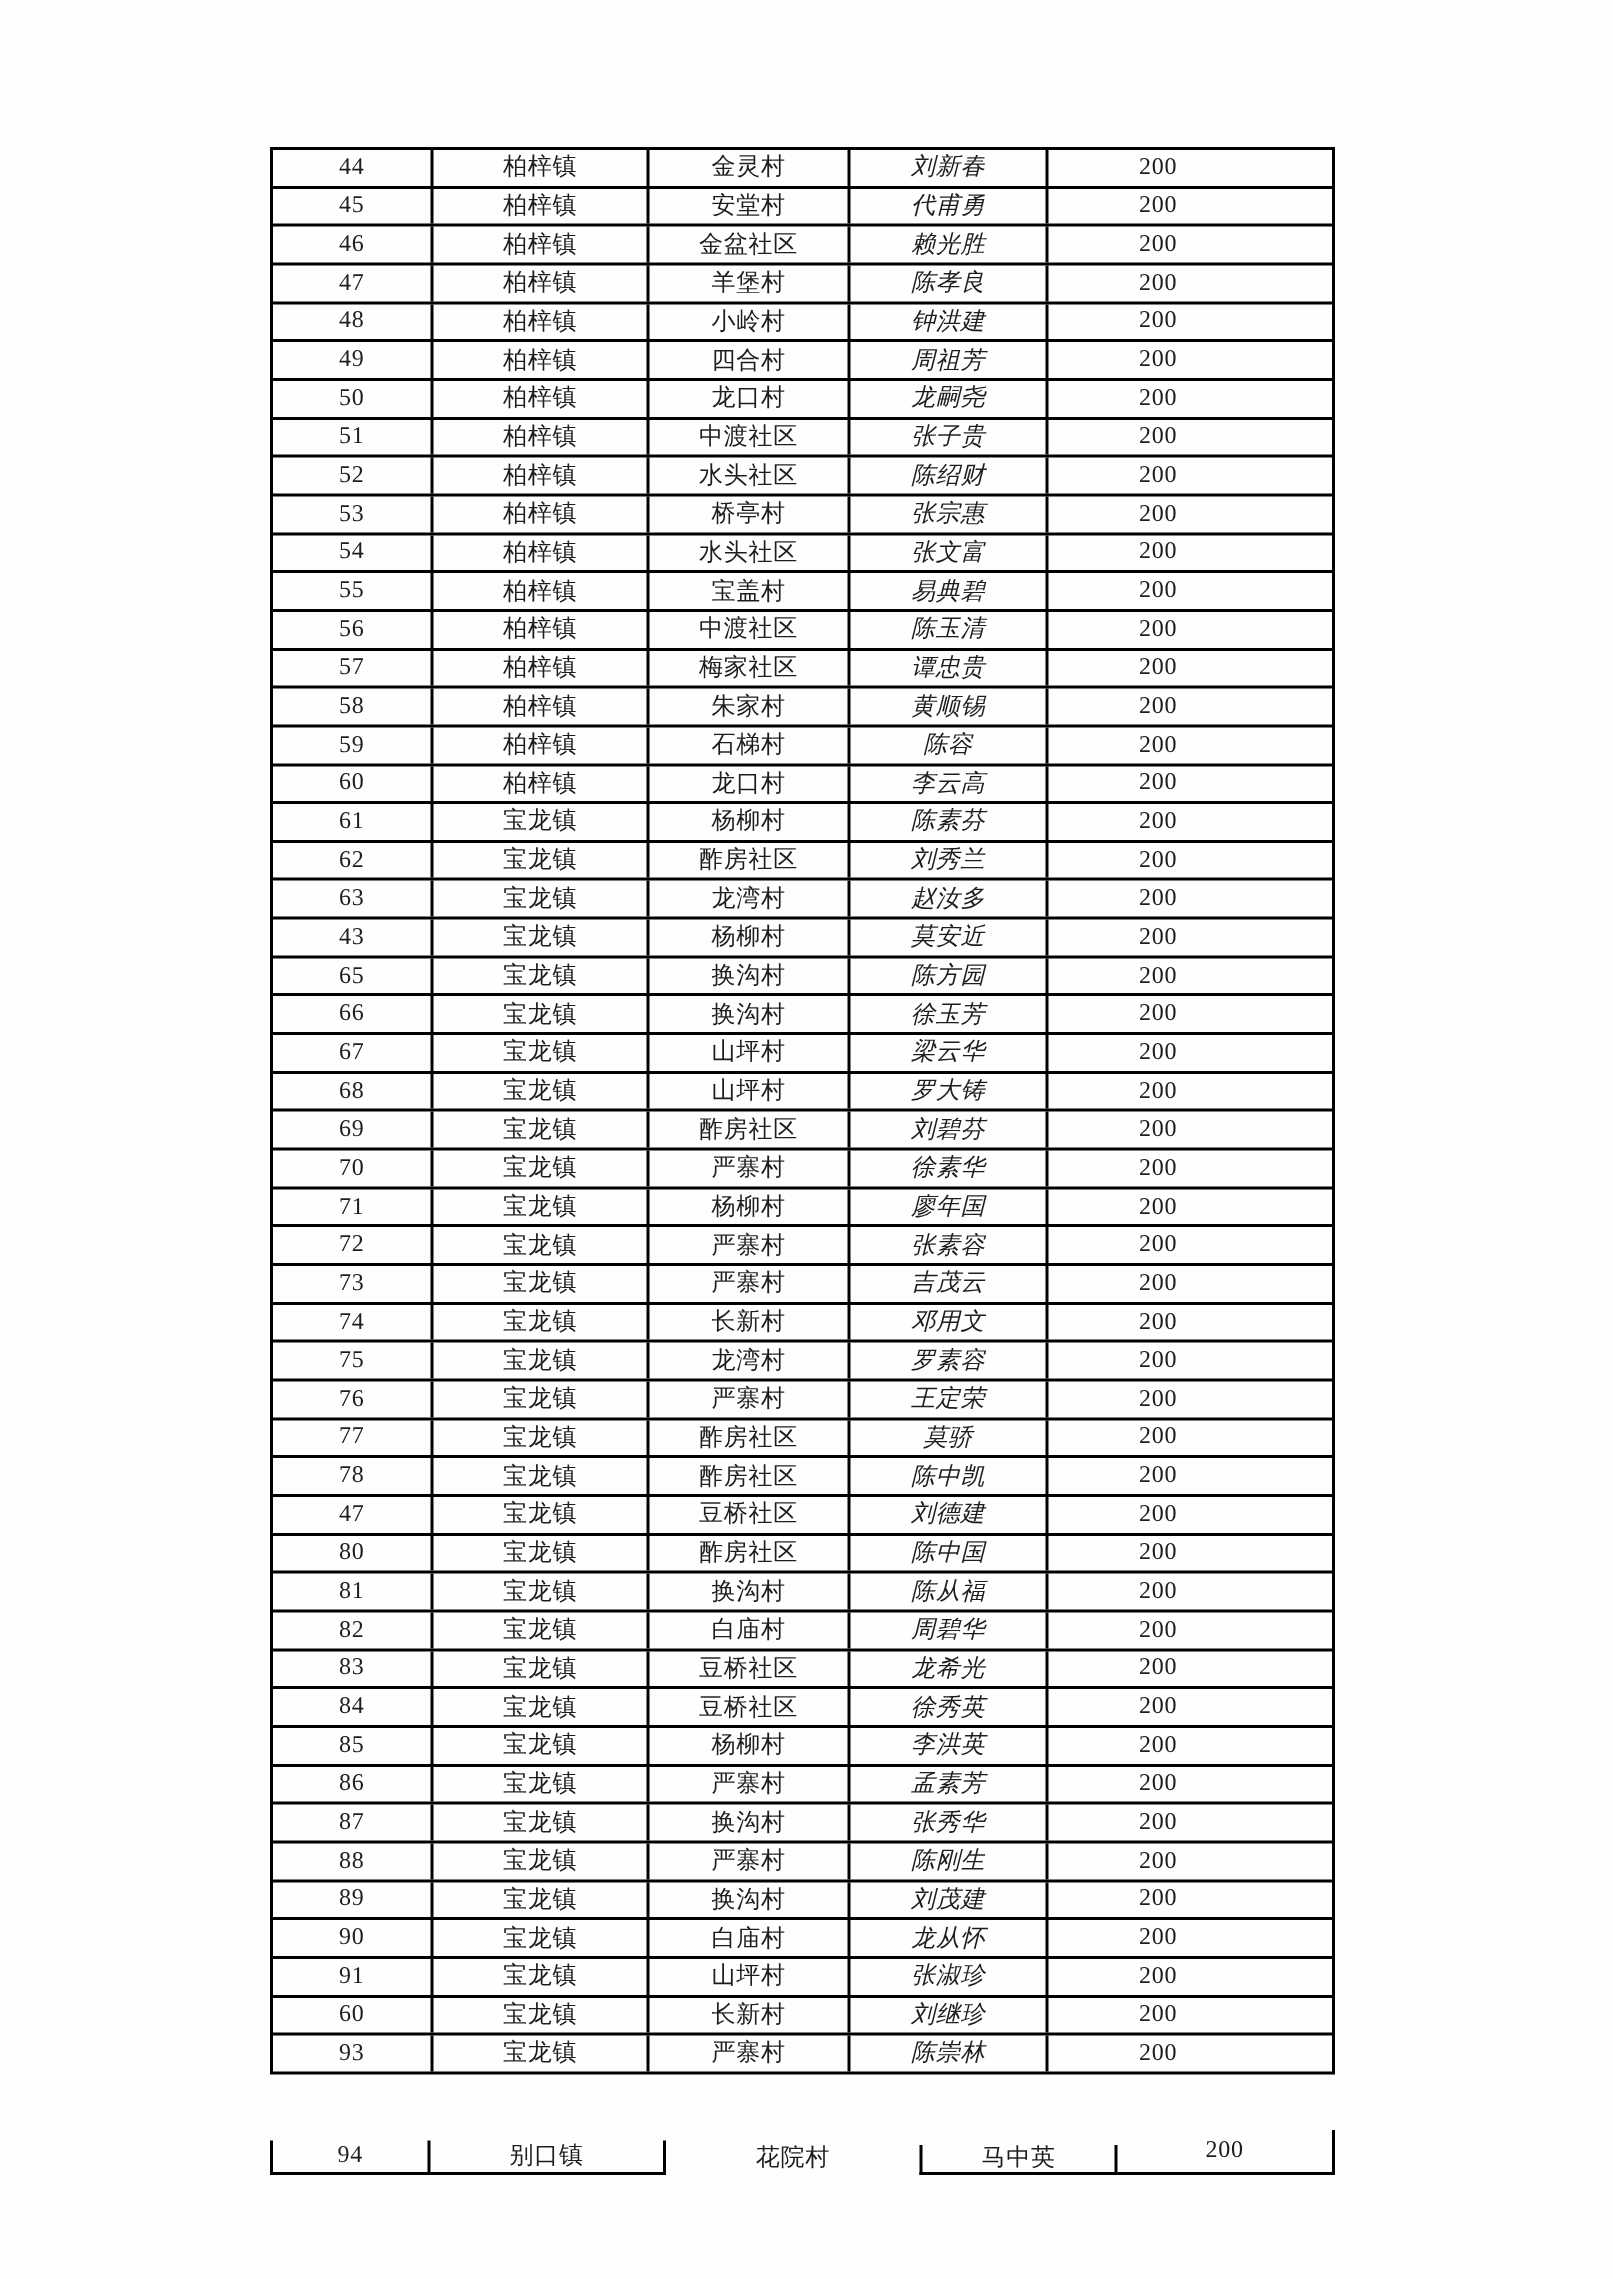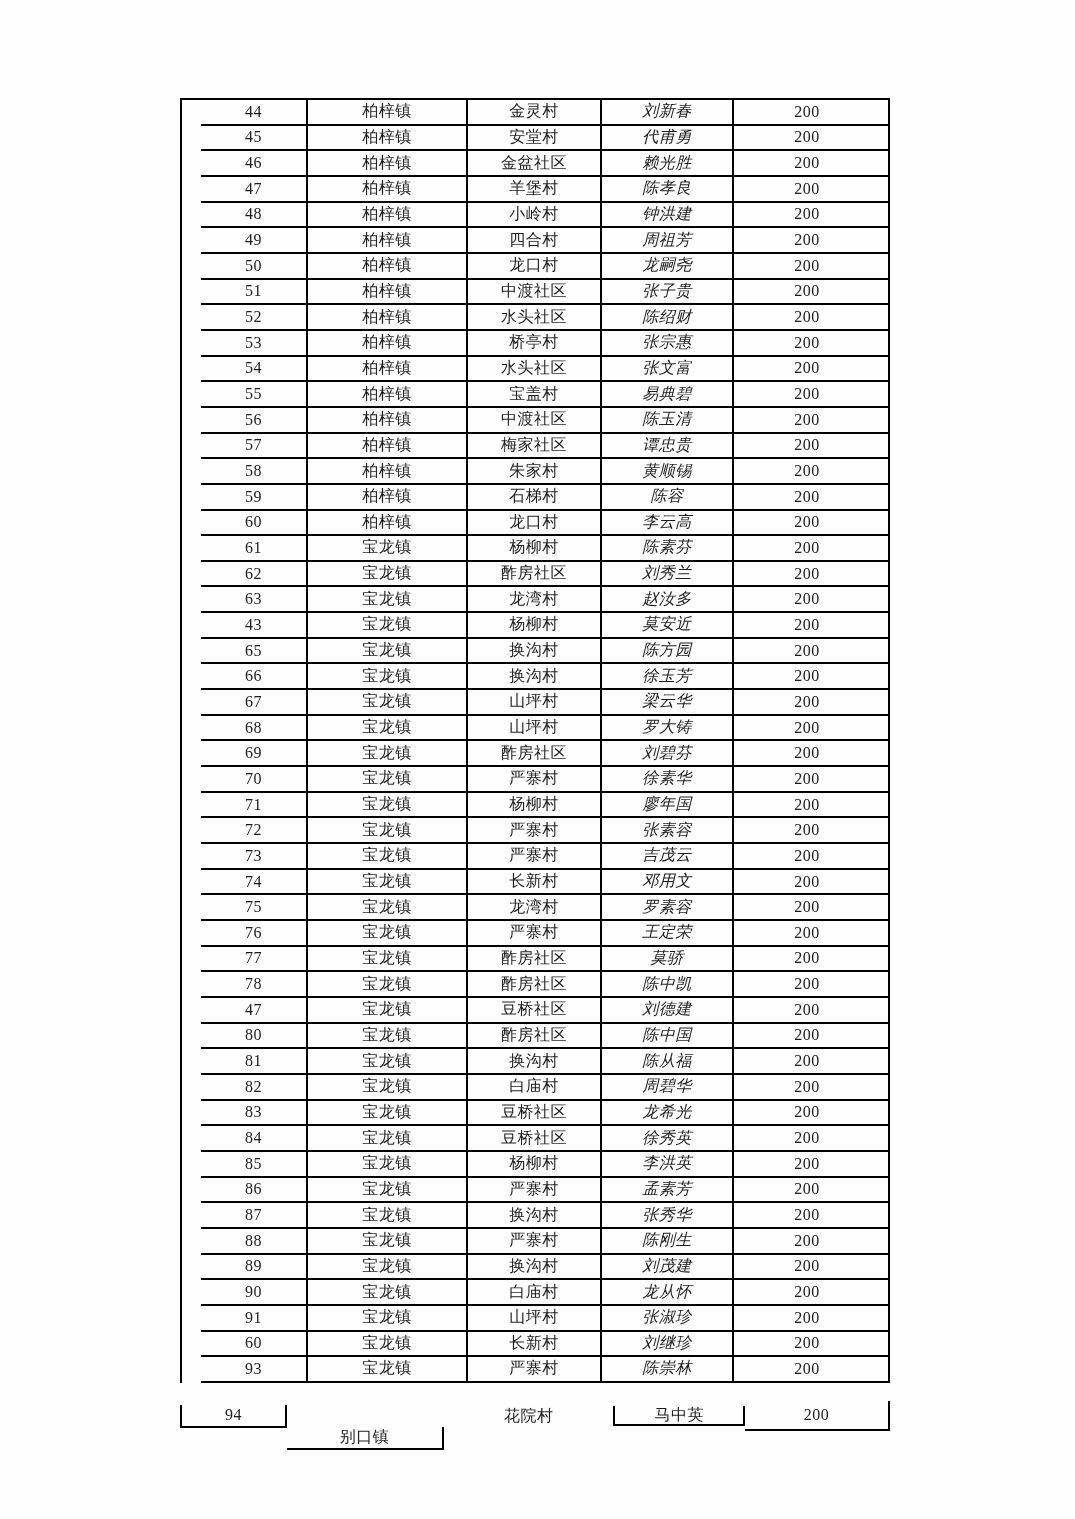--- a/index.html
+++ b/index.html
@@ -18,50 +18,49 @@
   .table {
     position: absolute;
     left: 180px;
     top: 98px;
     width: 710px;
   }
   .table-main {
     box-sizing: border-box;
     border: 2px solid #000000;
     border-bottom: none;
-    padding-left: 19px;
   }
   .row {
     display: flex;
     box-sizing: border-box;
     height: 25.66px;
     border-bottom: 2px solid #000000;
   }
   .cell {
     box-sizing: border-box;
     display: flex;
     align-items: center;
     justify-content: center;
     font-size: 16px;
     color: #1d1d1d;
     letter-spacing: 0.5px;
     overflow: hidden;
     white-space: nowrap;
   }
   .table-main .cell { border-right: 2px solid #000000; }
   .table-main .c1 { width: 107px; }
-  .table-main .c2 { width: 160px; }
+  .table-main .c2 { width: 144px; }
   .table-main .c3 { width: 134px; }
   .table-main .c4 { width: 132px; font-style: italic; }
   .table-main .c5 { width: 146px; border-right: none; }
 
   
   .table-lastrow {
     display: flex;
-    align-items: center;
+    align-items: flex-end;
   }
   .table-lastrow .cell { border: none; }
   .table-lastrow .lc1 {
     width: 109px; height: 23px;
     border-left: 2px solid #000000;
     border-right: 2px solid #000000;
     border-bottom: 2px solid #000000;
   }
   .table-lastrow .lc2 {
     width: 160px; height: 23px;

